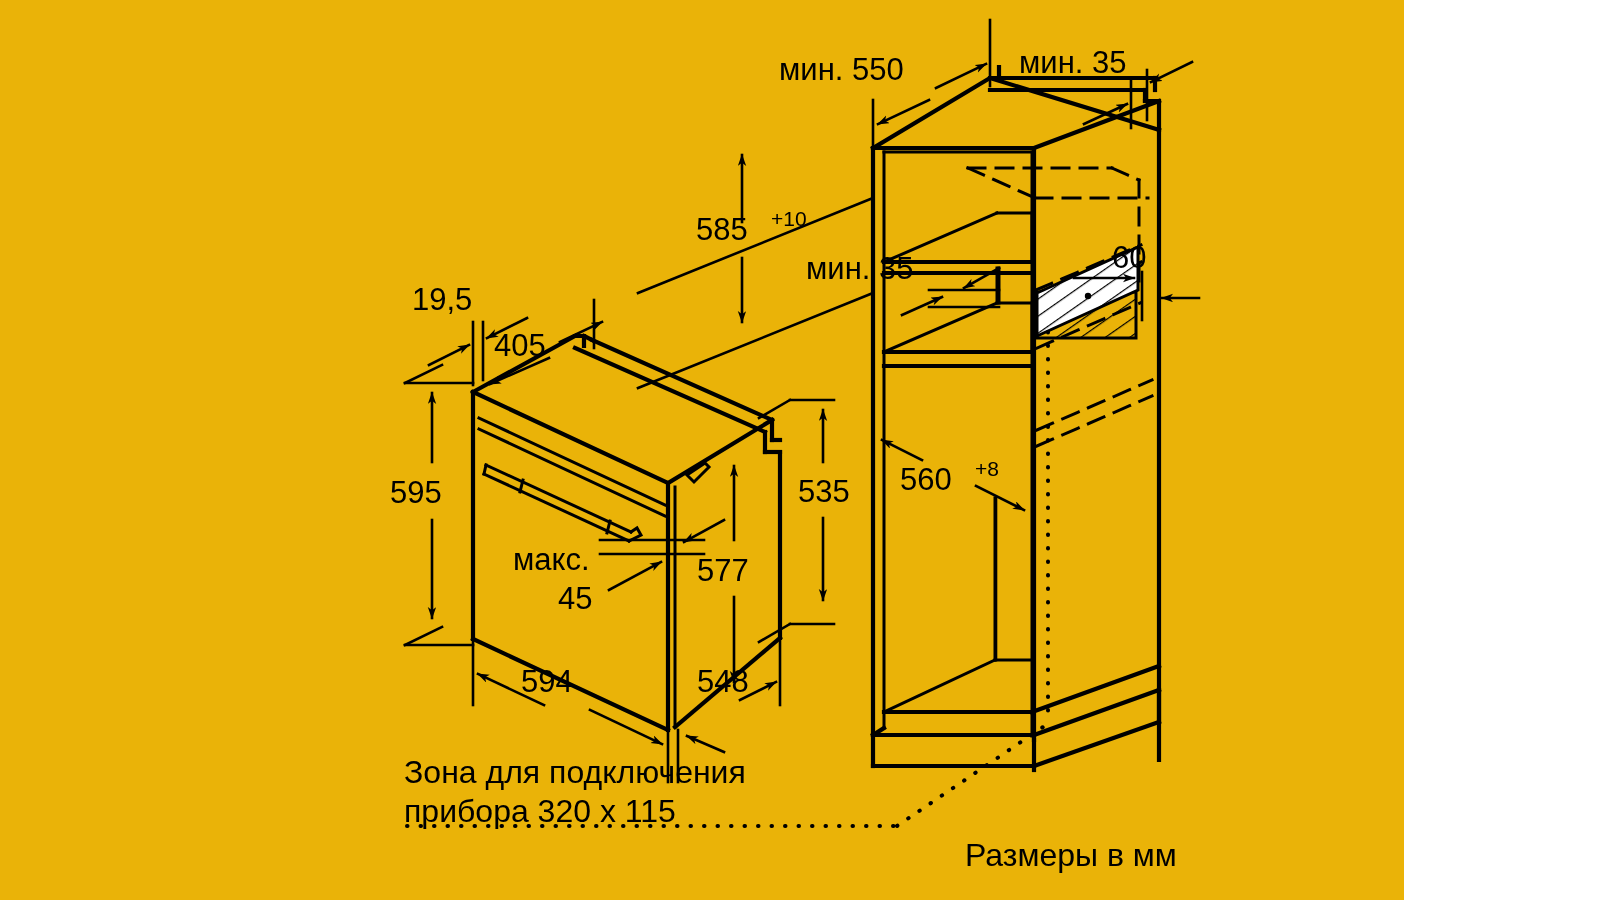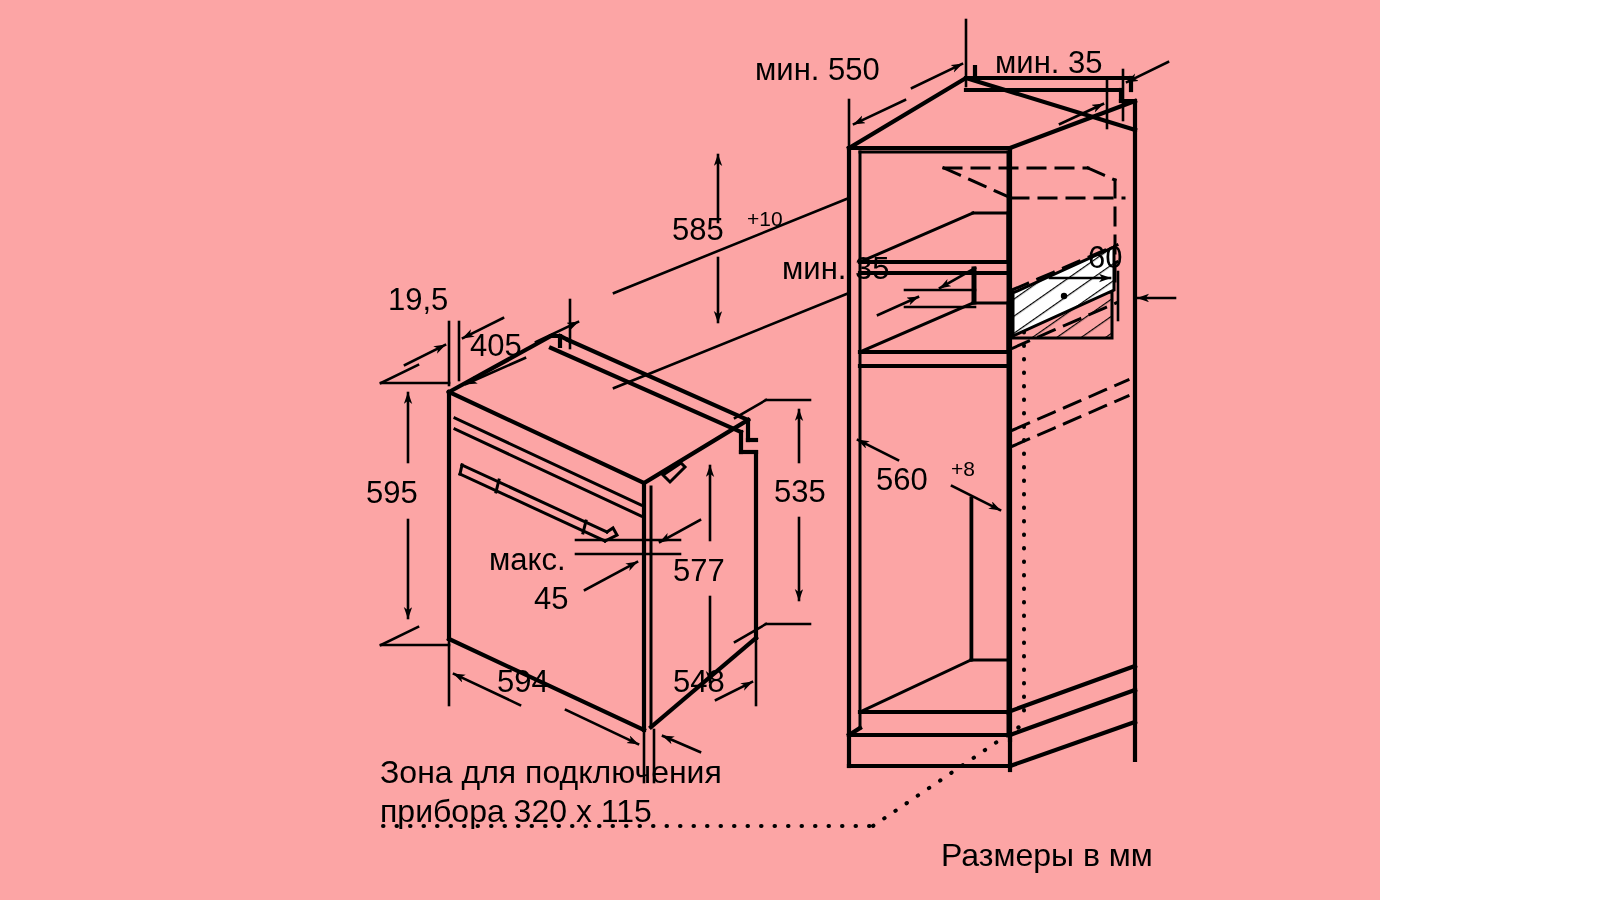--- a/index.html
+++ b/index.html
@@ -10,21 +10,22 @@
   body {
     width: 1600px;
     height: 900px;
     overflow: hidden;
     font-family: "Liberation Sans", sans-serif;
   }
   #drawing-root {
     position: relative;
     width: 1380px;
     height: 900px;
-    background: #fca5a5;
+    background: #eab308;
+    padding-left: 24px;
   }
   svg#diagram {
     display: block;
     width: 1600px;
     height: 900px;
   }
   .ln {
     stroke: #000000;
     fill: none;
     stroke-linecap: square;

